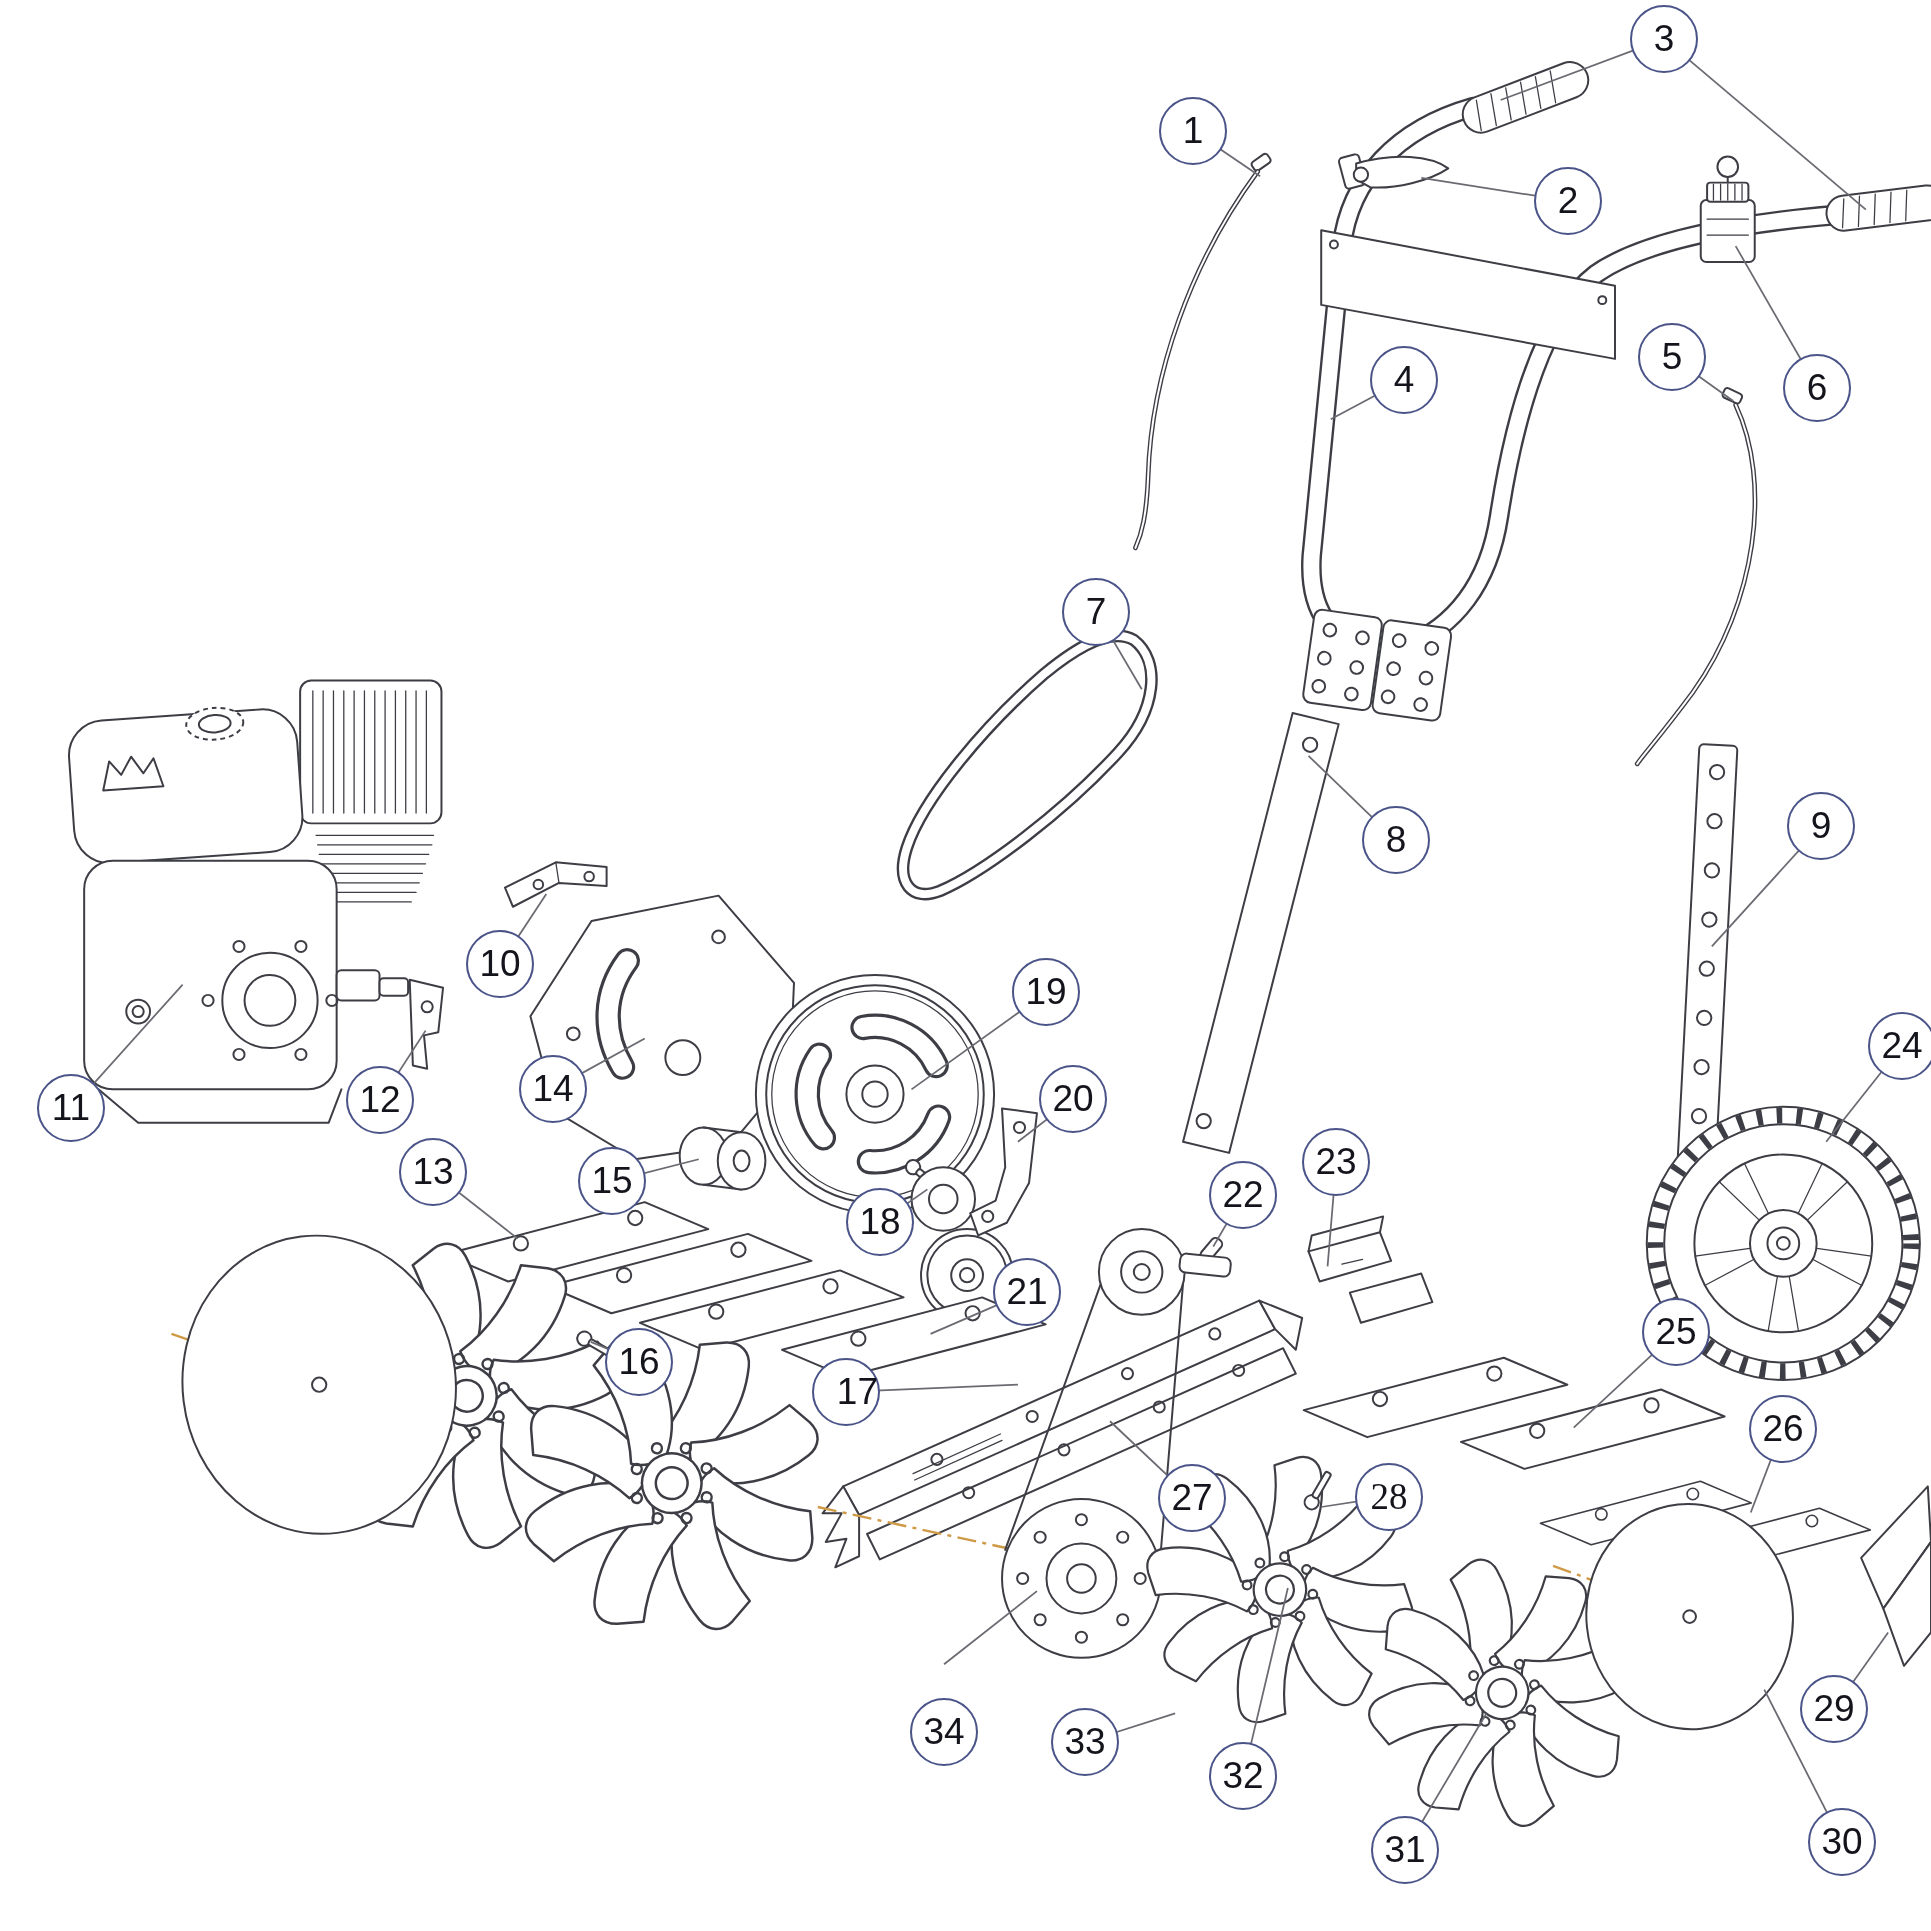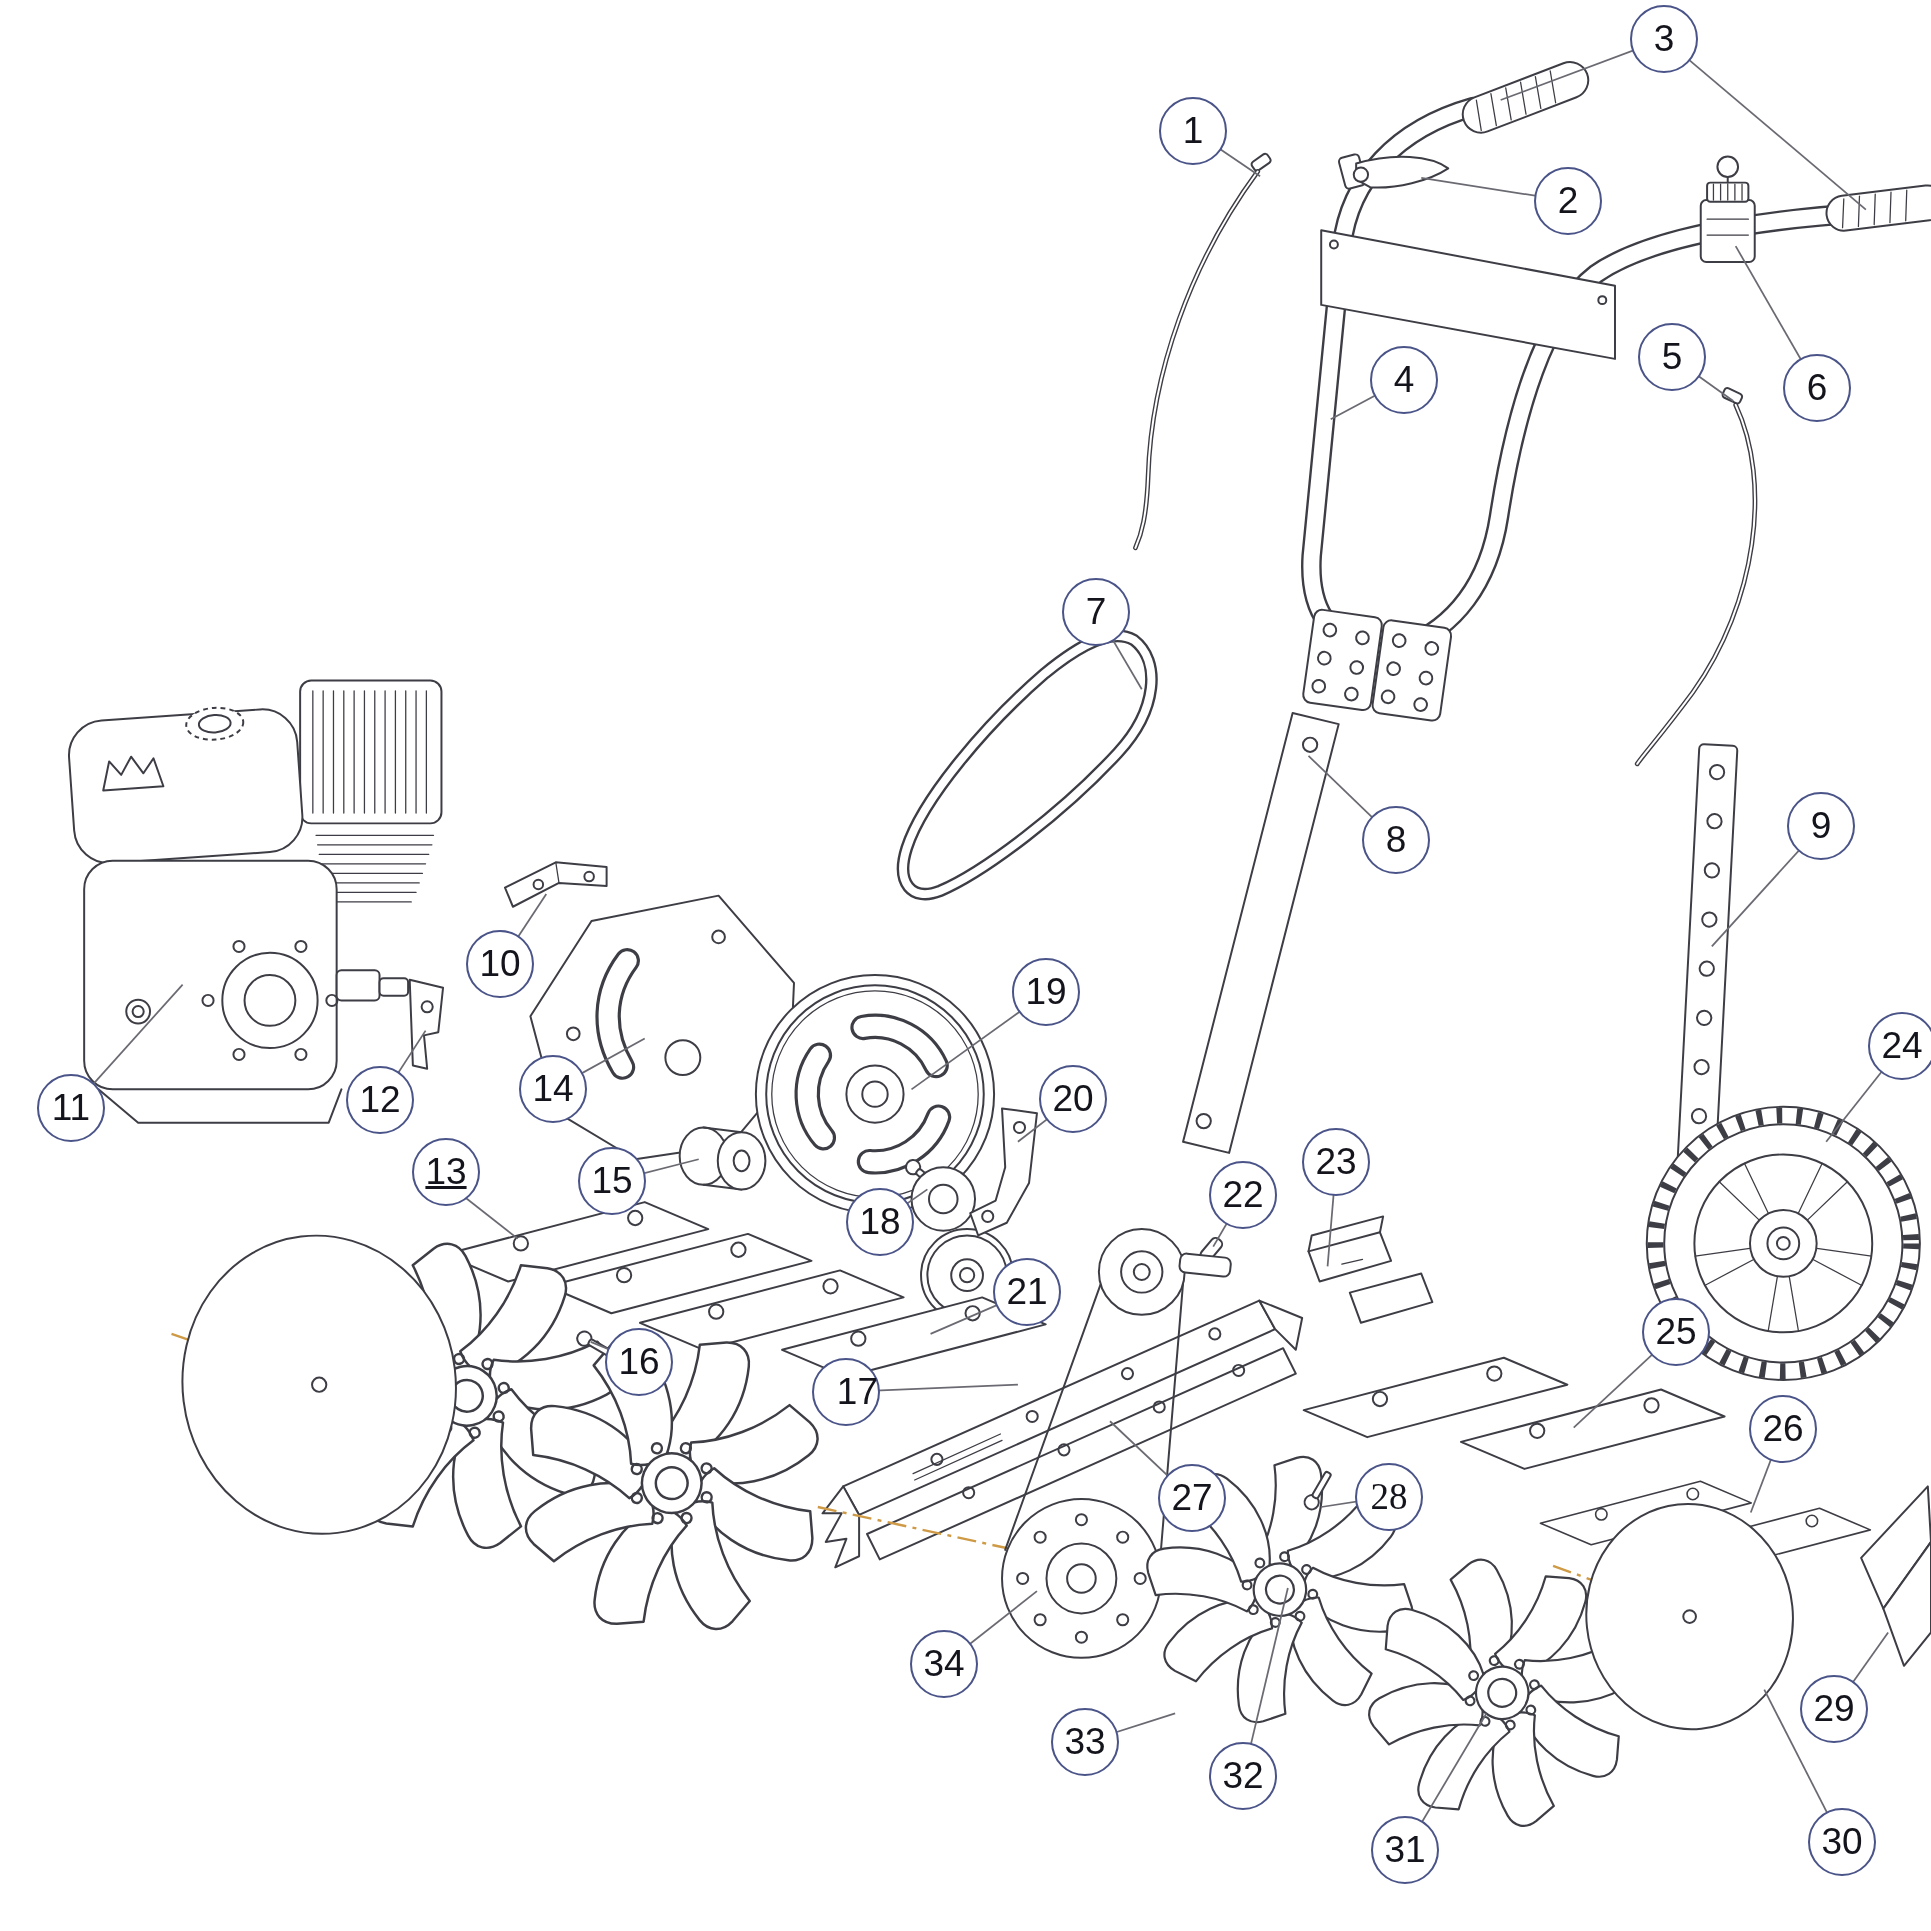--- a/index.html
+++ b/index.html
@@ -413,38 +413,38 @@
       <div class="callout" style="left: 1630px; top: 4.8px;">3</div>
       <div class="callout" style="left: 1370px; top: 346px;">4</div>
       <div class="callout" style="left: 1638px; top: 323px;">5</div>
       <div class="callout" style="left: 1783px; top: 354px;">6</div>
       <div class="callout" style="left: 1062px; top: 578px;">7</div>
       <div class="callout" style="left: 1362px; top: 806px;">8</div>
       <div class="callout" style="left: 1787px; top: 792px;">9</div>
       <div class="callout" style="left: 466px; top: 930px;">10</div>
       <div class="callout" style="left: 37px; top: 1074px;">11</div>
       <div class="callout" style="left: 346px; top: 1066px;">12</div>
-      <div class="callout" style="left: 412px; top: 1138px; text-decoration: underline;">13</div>
+      <div class="callout" style="left: 399px; top: 1138px;">13</div>
       <div class="callout" style="left: 519px; top: 1055px;">14</div>
       <div class="callout" style="left: 578px; top: 1147px; text-align: center;">15</div>
       <div class="callout" style="left: 605px; top: 1328px;">16</div>
       <div class="callout" style="left: 812px; top: 1358px; text-align: right;">17</div>
       <div class="callout" style="left: 846px; top: 1188px;">18</div>
       <div class="callout" style="left: 1012px; top: 958px;">19</div>
       <div class="callout" style="left: 1039px; top: 1065px;">20</div>
       <div class="callout" style="left: 993px; top: 1258px;">21</div>
       <div class="callout" style="left: 1209px; top: 1161px;">22</div>
       <div class="callout" style="left: 1302px; top: 1128px;">23</div>
       <div class="callout" style="left: 1868px; top: 1012px;">24</div>
       <div class="callout" style="left: 1642px; top: 1298px;">25</div>
       <div class="callout" style="left: 1749px; top: 1395px;">26</div>
       <div class="callout" style="left: 1158px; top: 1464px;">27</div>
       <div class="callout" style="left: 1355px; top: 1463px; font-family: Liberation Serif, serif;">28</div>
       <div class="callout" style="left: 1800px; top: 1675px;">29</div>
       <div class="callout" style="left: 1808px; top: 1808px;">30</div>
       <div class="callout" style="left: 1371px; top: 1816px;">31</div>
       <div class="callout" style="left: 1209px; top: 1742px;">32</div>
       <div class="callout" style="left: 1051px; top: 1708px;">33</div>
-      <div class="callout" style="left: 910px; top: 1630px;">34</div>
+      <div class="callout" style="left: 910px; top: 1698px;">34</div>
     </div>
 
 </div>
 
 
 </body></html>

